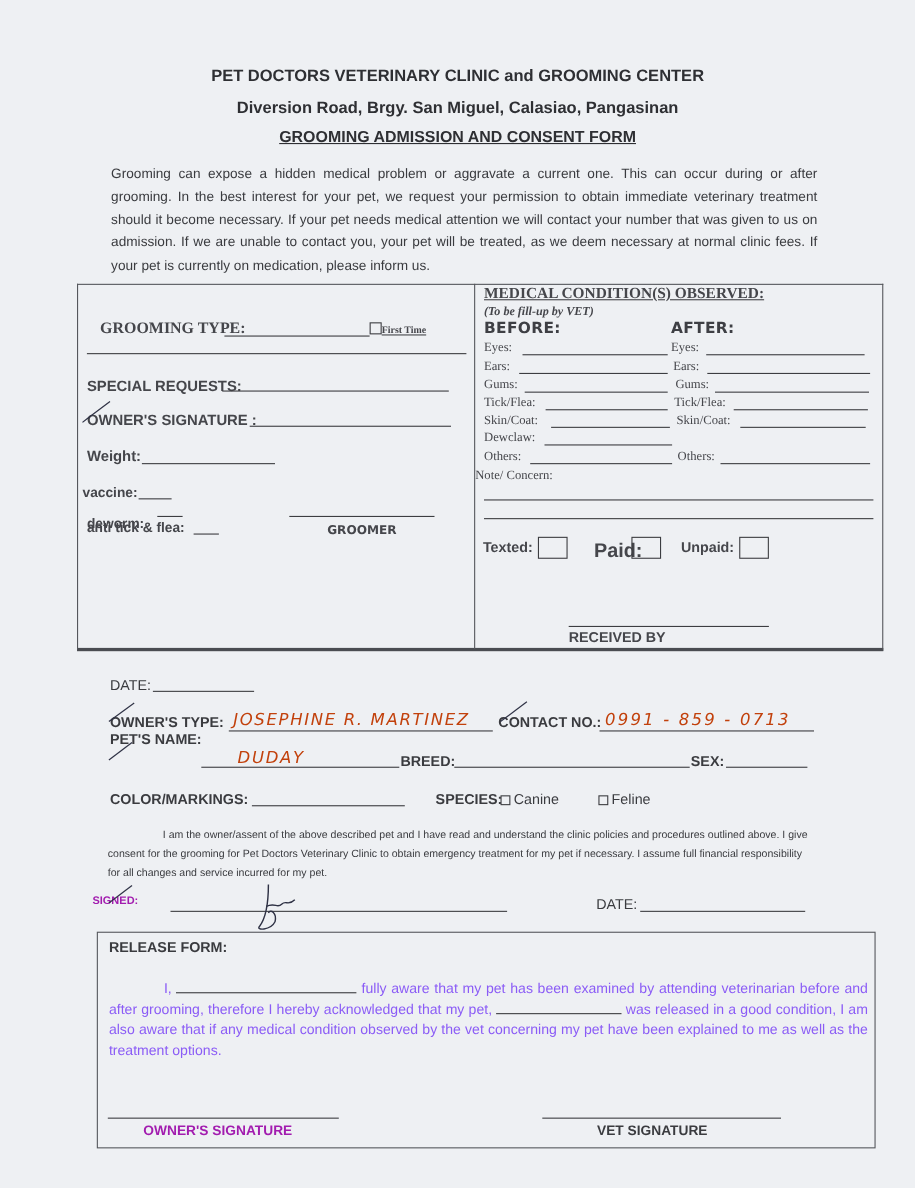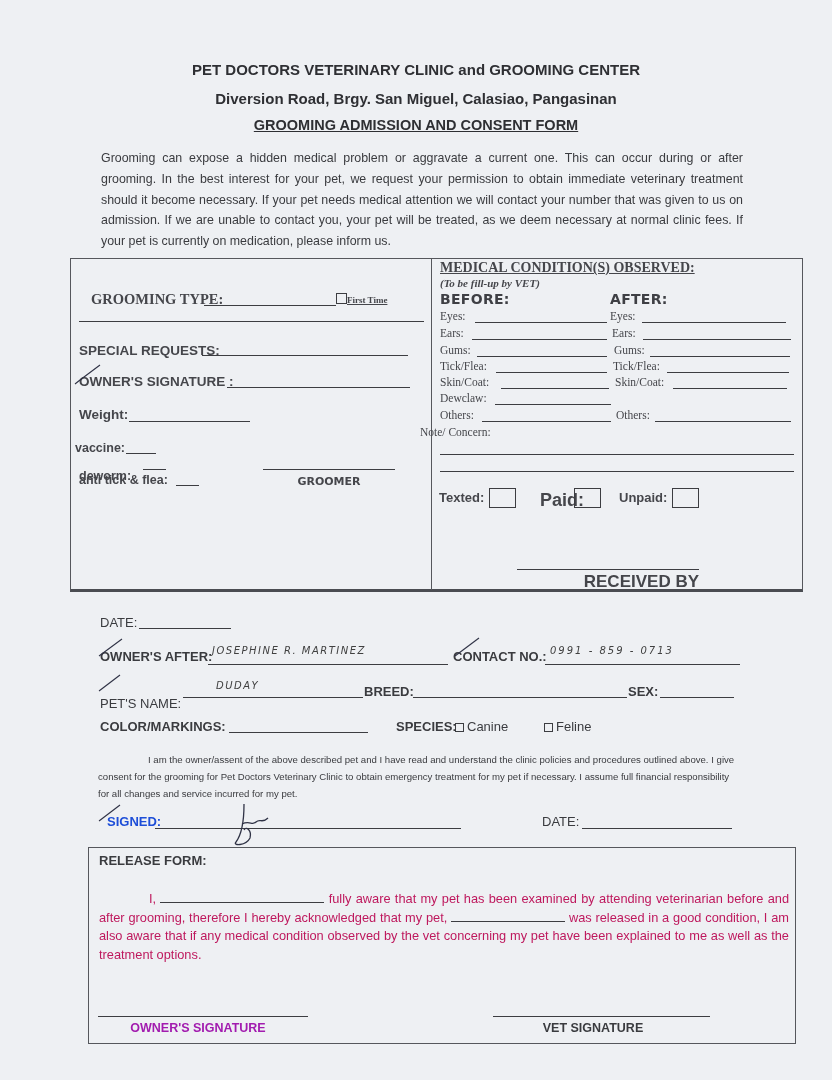--- a/index.html
+++ b/index.html
@@ -24,25 +24,25 @@
   .lbl { font-weight:bold; font-size:13.5px; color:#45464b; }
   .line { border-bottom:1px solid #3c3d41; height:0; }
   .box { border:1px solid #3c3d41; background:transparent; }
 
   .medhead { left:440px; top:260px; font-size:14px; text-decoration:underline; }
   .medsub { left:440px; top:277px; font-size:11px; font-style:italic; font-weight:bold; }
   .beforeh { left:440px; top:291px; font-size:14px; font-weight:bold; font-family:"DejaVu Sans", sans-serif; color:#3e3f44; letter-spacing:0.3px;}
   .afterh { left:610px; top:291px; font-size:14px; font-weight:bold; font-family:"DejaVu Sans", sans-serif; color:#3e3f44; letter-spacing:0.3px;}
   .medrow { font-size:11.5px; }
 
-  .hand { font-family:"DejaVu Sans", sans-serif; font-style:italic; color:#404040; font-size:10px; letter-spacing:1.5px; }
+  .hand { font-family:"DejaVu Sans", sans-serif; font-style:italic; color:#c2410c; font-size:15px; letter-spacing:1.5px; }
   .consent { left:98px; width:644px; font-size:9.6px; line-height:17px; color:#3a3b3f; }
 
   .relbox { left:88px; top:847px; width:706px; height:195px; border:1.5px solid #55575c; }
-  .reltxt { left:99px; top:890px; width:690px; font-size:12.8px; line-height:18.5px; text-align:justify; color:#be185d; }
+  .reltxt { left:99px; top:890px; width:690px; font-size:12.8px; line-height:18.5px; text-align:justify; color:#8b5cf6; }
 </style>
 </head>
 <body>
 
 <div class="abs hdr hdr1">PET DOCTORS VETERINARY CLINIC and GROOMING CENTER</div>
 <div class="abs hdr hdr2">Diversion Road, Brgy. San Miguel, Calasiao, Pangasinan</div>
 <div class="abs hdr hdr3">GROOMING ADMISSION AND CONSENT FORM</div>
 <div class="abs intro">Grooming can expose a hidden medical problem or aggravate a current one. This can occur during or after grooming. In the best interest for your pet, we request your permission to obtain immediate veterinary treatment should it become necessary. If your pet needs medical attention we will contact your number that was given to us on admission. If we are unable to contact you, your pet will be treated, as we deem necessary at normal clinic fees. If your pet is currently on medication, please inform us.</div>
 
 <div class="abs topbox"></div>
@@ -102,52 +102,52 @@
 <div class="abs line" style="left:643px;top:339px;width:148px;"></div>
 <div class="abs serif medrow" style="left:614px;top:344px;">Gums:</div>
 <div class="abs line" style="left:650px;top:356px;width:140px;"></div>
 <div class="abs serif medrow" style="left:613px;top:360px;">Tick/Flea:</div>
 <div class="abs line" style="left:667px;top:372px;width:122px;"></div>
 <div class="abs serif medrow" style="left:615px;top:376px;">Skin/Coat:</div>
 <div class="abs line" style="left:673px;top:388px;width:114px;"></div>
 <div class="abs serif medrow" style="left:616px;top:409px;">Others:</div>
 <div class="abs line" style="left:655px;top:421px;width:136px;"></div>
 
-<div class="abs serif medrow" style="left:420px;top:426px;">Note/ Concern:</div>
+<div class="abs serif medrow" style="left:432px;top:426px;">Note/ Concern:</div>
 <div class="abs line" style="left:440px;top:454px;width:354px;"></div>
 <div class="abs line" style="left:440px;top:471px;width:354px;"></div>
 
 <div class="abs lbl" style="left:439px;top:490px;font-size:13px;">Texted:</div>
 <div class="abs box" style="left:489px;top:488px;width:25px;height:18px;"></div>
 <div class="abs lbl" style="left:540px;top:490px;font-size:18px;">Paid:</div>
 <div class="abs box" style="left:574px;top:488px;width:25px;height:18px;"></div>
 <div class="abs lbl" style="left:619px;top:490px;font-size:13px;">Unpaid:</div>
 <div class="abs box" style="left:672px;top:488px;width:25px;height:18px;"></div>
 
 <div class="abs line" style="left:517px;top:569px;width:182px;"></div>
-<div class="abs" style="left:517px;top:572px;width:182px;text-align:right;font-size:17px;font-weight:bold;color:#45464b;">RECEIVED BY</div>
+<div class="abs" style="left:517px;top:572px;width:182px;text-align:left;font-size:13px;font-weight:bold;color:#45464b;">RECEIVED BY</div>
 
 <div class="abs" style="left:100px;top:615px;font-size:13px;color:#3a3b3f;">DATE:</div>
 <div class="abs line" style="left:139px;top:628px;width:92px;"></div>
 
-<div class="abs" style="left:100px;top:649px;font-size:13px;font-weight:bold;color:#3a3b3f;">OWNER'S AFTER:</div>
+<div class="abs" style="left:100px;top:649px;font-size:13px;font-weight:bold;color:#3a3b3f;">OWNER'S TYPE:</div>
 <svg class="abs" style="left:96px;top:636px;" width="30" height="26">
     <path d="M3 20 L26 3" stroke="#2f3245" stroke-width="1.1" fill="none"></path>
   </svg>
 <div class="abs line" style="left:208px;top:664px;width:240px;"></div>
 <div class="abs hand" style="left:212px;top:645px;">JOSEPHINE R. MARTINEZ</div>
 
 <div class="abs" style="left:453px;top:649px;font-size:13px;font-weight:bold;color:#3a3b3f;">CONTACT NO.:</div>
 <svg class="abs" style="left:452px;top:636px;" width="30" height="26">
     <path d="M3 20 L27 2" stroke="#2f3245" stroke-width="1.1" fill="none"></path>
   </svg>
 <div class="abs line" style="left:545px;top:664px;width:195px;"></div>
 <div class="abs hand" style="left:550px;top:645px;letter-spacing:2px;">0991 - 859 - 0713</div>
 
-<div class="abs" style="left:100px;top:696px;font-size:13px;font-weight:normal;color:#3a3b3f;">PET'S NAME:</div>
+<div class="abs" style="left:100px;top:664px;font-size:13px;font-weight:bold;color:#3a3b3f;">PET'S NAME:</div>
 <svg class="abs" style="left:96px;top:672px;" width="26" height="24">
     <path d="M3 19 L24 3" stroke="#2f3245" stroke-width="1.1" fill="none"></path>
   </svg>
 <div class="abs line" style="left:183px;top:697px;width:180px;"></div>
 <div class="abs hand" style="left:216px;top:680px;">DUDAY</div>
 
 <div class="abs" style="left:364px;top:684px;font-size:13px;font-weight:bold;color:#3a3b3f;">BREED:</div>
 <div class="abs line" style="left:413px;top:697px;width:214px;"></div>
 <div class="abs" style="left:628px;top:684px;font-size:13px;font-weight:bold;color:#3a3b3f;">SEX:</div>
 <div class="abs line" style="left:660px;top:697px;width:74px;"></div>
@@ -158,21 +158,21 @@
 <div class="abs box" style="left:455px;top:723px;width:7px;height:7px;"></div>
 <div class="abs" style="left:467px;top:719px;font-size:13px;color:#3a3b3f;">Canine</div>
 <div class="abs box" style="left:544px;top:723px;width:7px;height:7px;"></div>
 <div class="abs" style="left:556px;top:719px;font-size:13px;color:#3a3b3f;">Feline</div>
 
 <div class="abs consent" style="top:751px;text-indent:50px;">
   <span>I am the owner/assent of the above described pet and I have read and understand the clinic policies and procedures outlined above.</span>
   <span>I give consent for the grooming for Pet Doctors Veterinary Clinic to obtain emergency treatment for my pet if necessary. I assume full financial responsibility for all changes and service incurred for my pet.</span>
 </div>
 
-<div class="abs" style="left:107px;top:814px;font-size:13px;font-weight:bold;color:#1d4ed8;">SIGNED:</div>
+<div class="abs" style="left:84px;top:814px;font-size:10px;font-weight:bold;color:#a21caf;">SIGNED:</div>
 <svg class="abs" style="left:96px;top:802px;" width="26" height="24">
     <path d="M3 19 L24 3" stroke="#2f3245" stroke-width="1.1" fill="none"></path>
   </svg>
 <div class="abs line" style="left:155px;top:828px;width:306px;"></div>
 <svg class="abs" style="left:222px;top:800px;" width="60" height="50">
   <path d="M22 4 C22 20 20 34 14 42 C10 46 24 46 28 38 C30 30 24 26 22 30" stroke="#2f3245" stroke-width="1.3" fill="none"></path>
   <path d="M20 24 C28 20 30 26 34 22 C38 18 40 24 46 18" stroke="#2f3245" stroke-width="1.3" fill="none"></path>
 </svg>
 <div class="abs" style="left:542px;top:814px;font-size:13px;color:#3a3b3f;">DATE:</div>
 <div class="abs line" style="left:582px;top:828px;width:150px;"></div>

